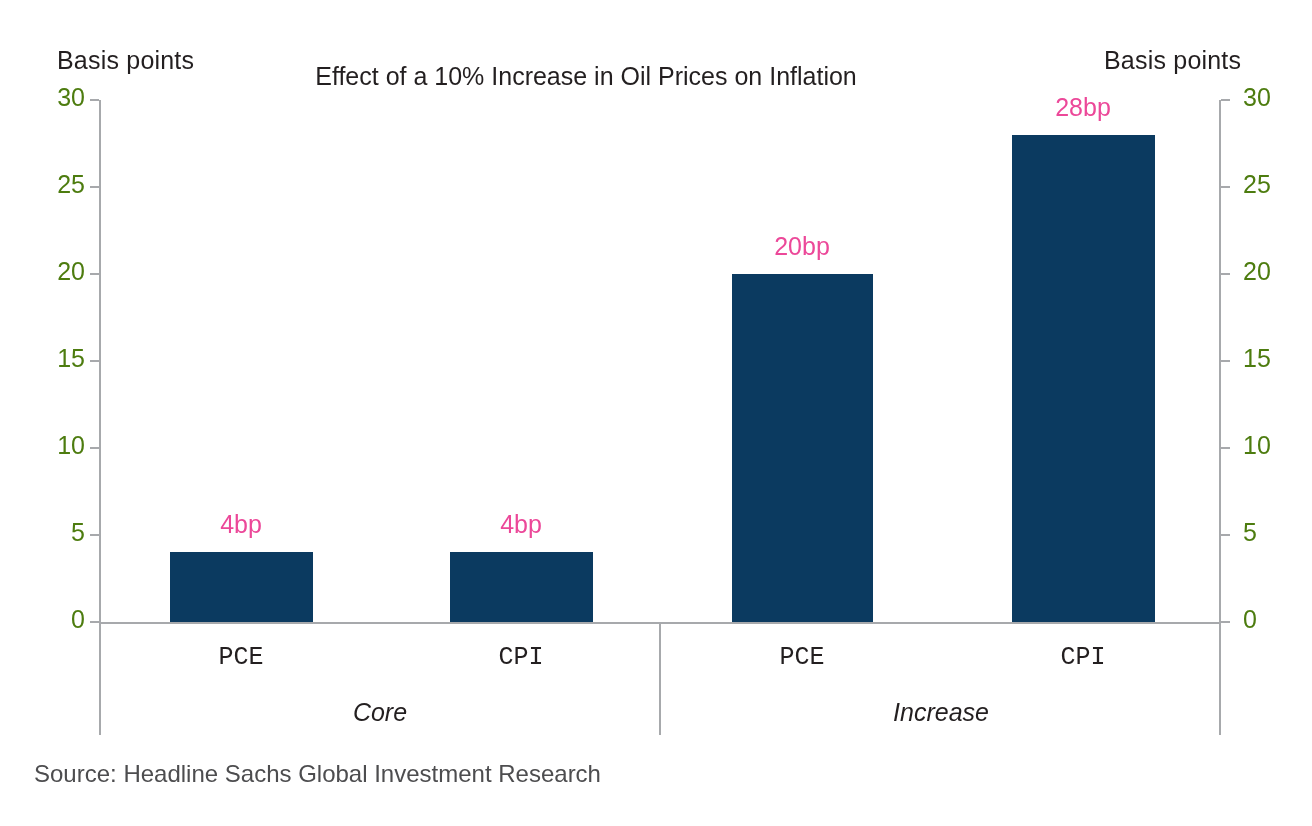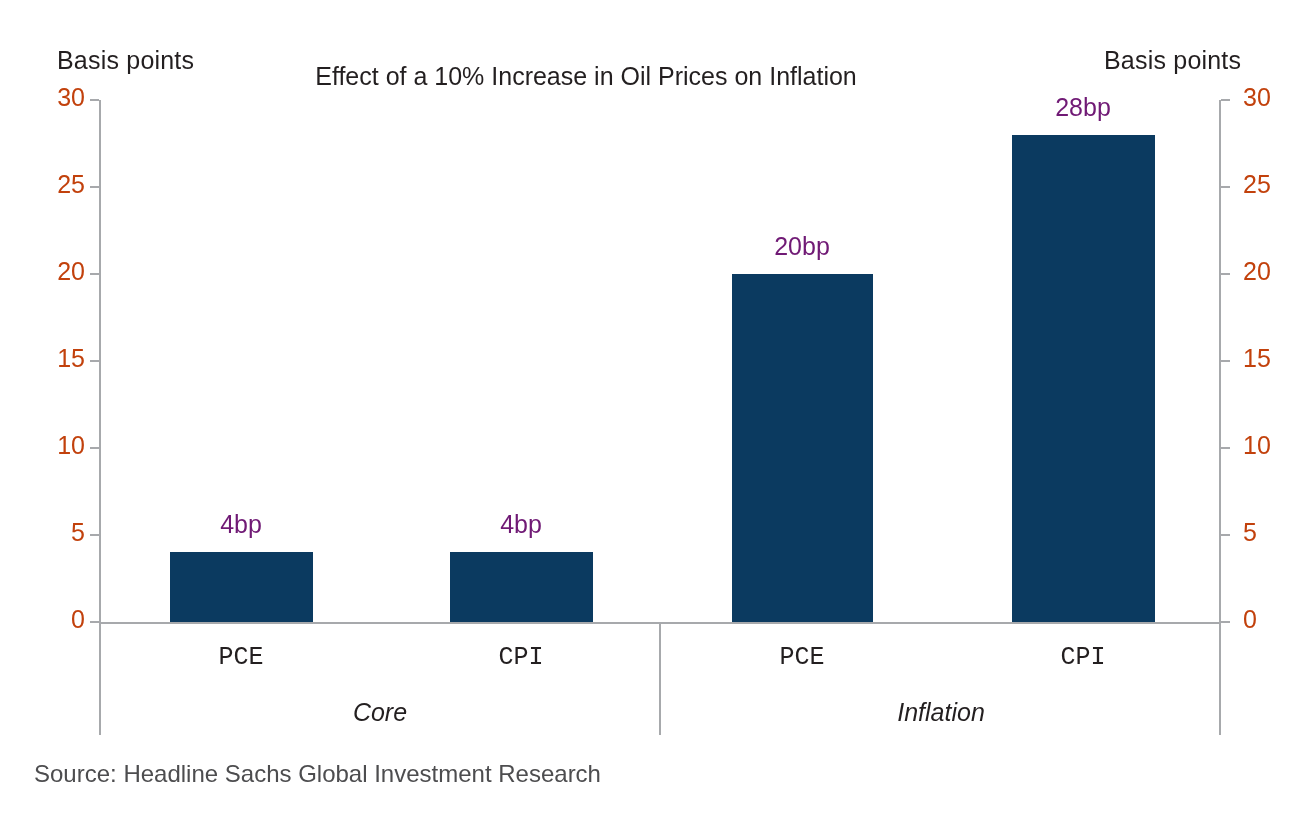--- a/index.html
+++ b/index.html
@@ -69,38 +69,38 @@
     width: 9px;
     height: 2px;
     background: #a7a9ac;
   }
   .tick-mark.left  { left: 90px; }
   .tick-mark.right { left: 1221px; }
 
   .tick-label {
     position: absolute;
     font-size: 25px;
-    color: #c2410c;
+    color: #4d7c0f;
     white-space: nowrap;
   }
   .tick-label.left  { right: 1227px; text-align: right; }
   .tick-label.right { left: 1243px;  text-align: left; }
 
   
   .bar {
     position: absolute;
     background: #0b3a60;
     border: 1px solid #0b3a60;
     box-sizing: border-box;
   }
 
   .bar-value-label {
     position: absolute;
     font-size: 25px;
-    color: #701a75;
+    color: #ec4899;
     text-align: center;
     white-space: nowrap;
   }
 
   
   .cat-label {
     position: absolute;
     top: 643px;
     font-size: 25px;
     color: #231f20;
@@ -183,18 +183,18 @@
       <div class="bar-value-label" style="left: 722px; top: 232px; width: 160px;">20bp</div>
       <div class="bar" style="left: 1011.5px; top: 134.8px; width: 143px; height: 487.2px; background: rgb(11, 58, 96); border-color: rgb(11, 58, 96);"></div>
       <div class="bar-value-label" style="left: 1003px; top: 92.8px; width: 160px;">28bp</div>
     </div>
   <div id="labels-layer">
       <div class="cat-label" style="left: 161px; width: 160px;">PCE</div>
       <div class="cat-label" style="left: 441px; width: 160px;">CPI</div>
       <div class="cat-label" style="left: 722px; width: 160px;">PCE</div>
       <div class="cat-label" style="left: 1003px; width: 160px;">CPI</div>
       <div class="group-label" style="left: 260px; width: 240px;">Core</div>
-      <div class="group-label" style="left: 821px; width: 240px;">Inflation</div>
+      <div class="group-label" style="left: 821px; width: 240px;">Increase</div>
     </div>
 
   <div id="source-note">Source: Headline Sachs Global Investment Research</div>
 
 </div>
 
 </body></html>

